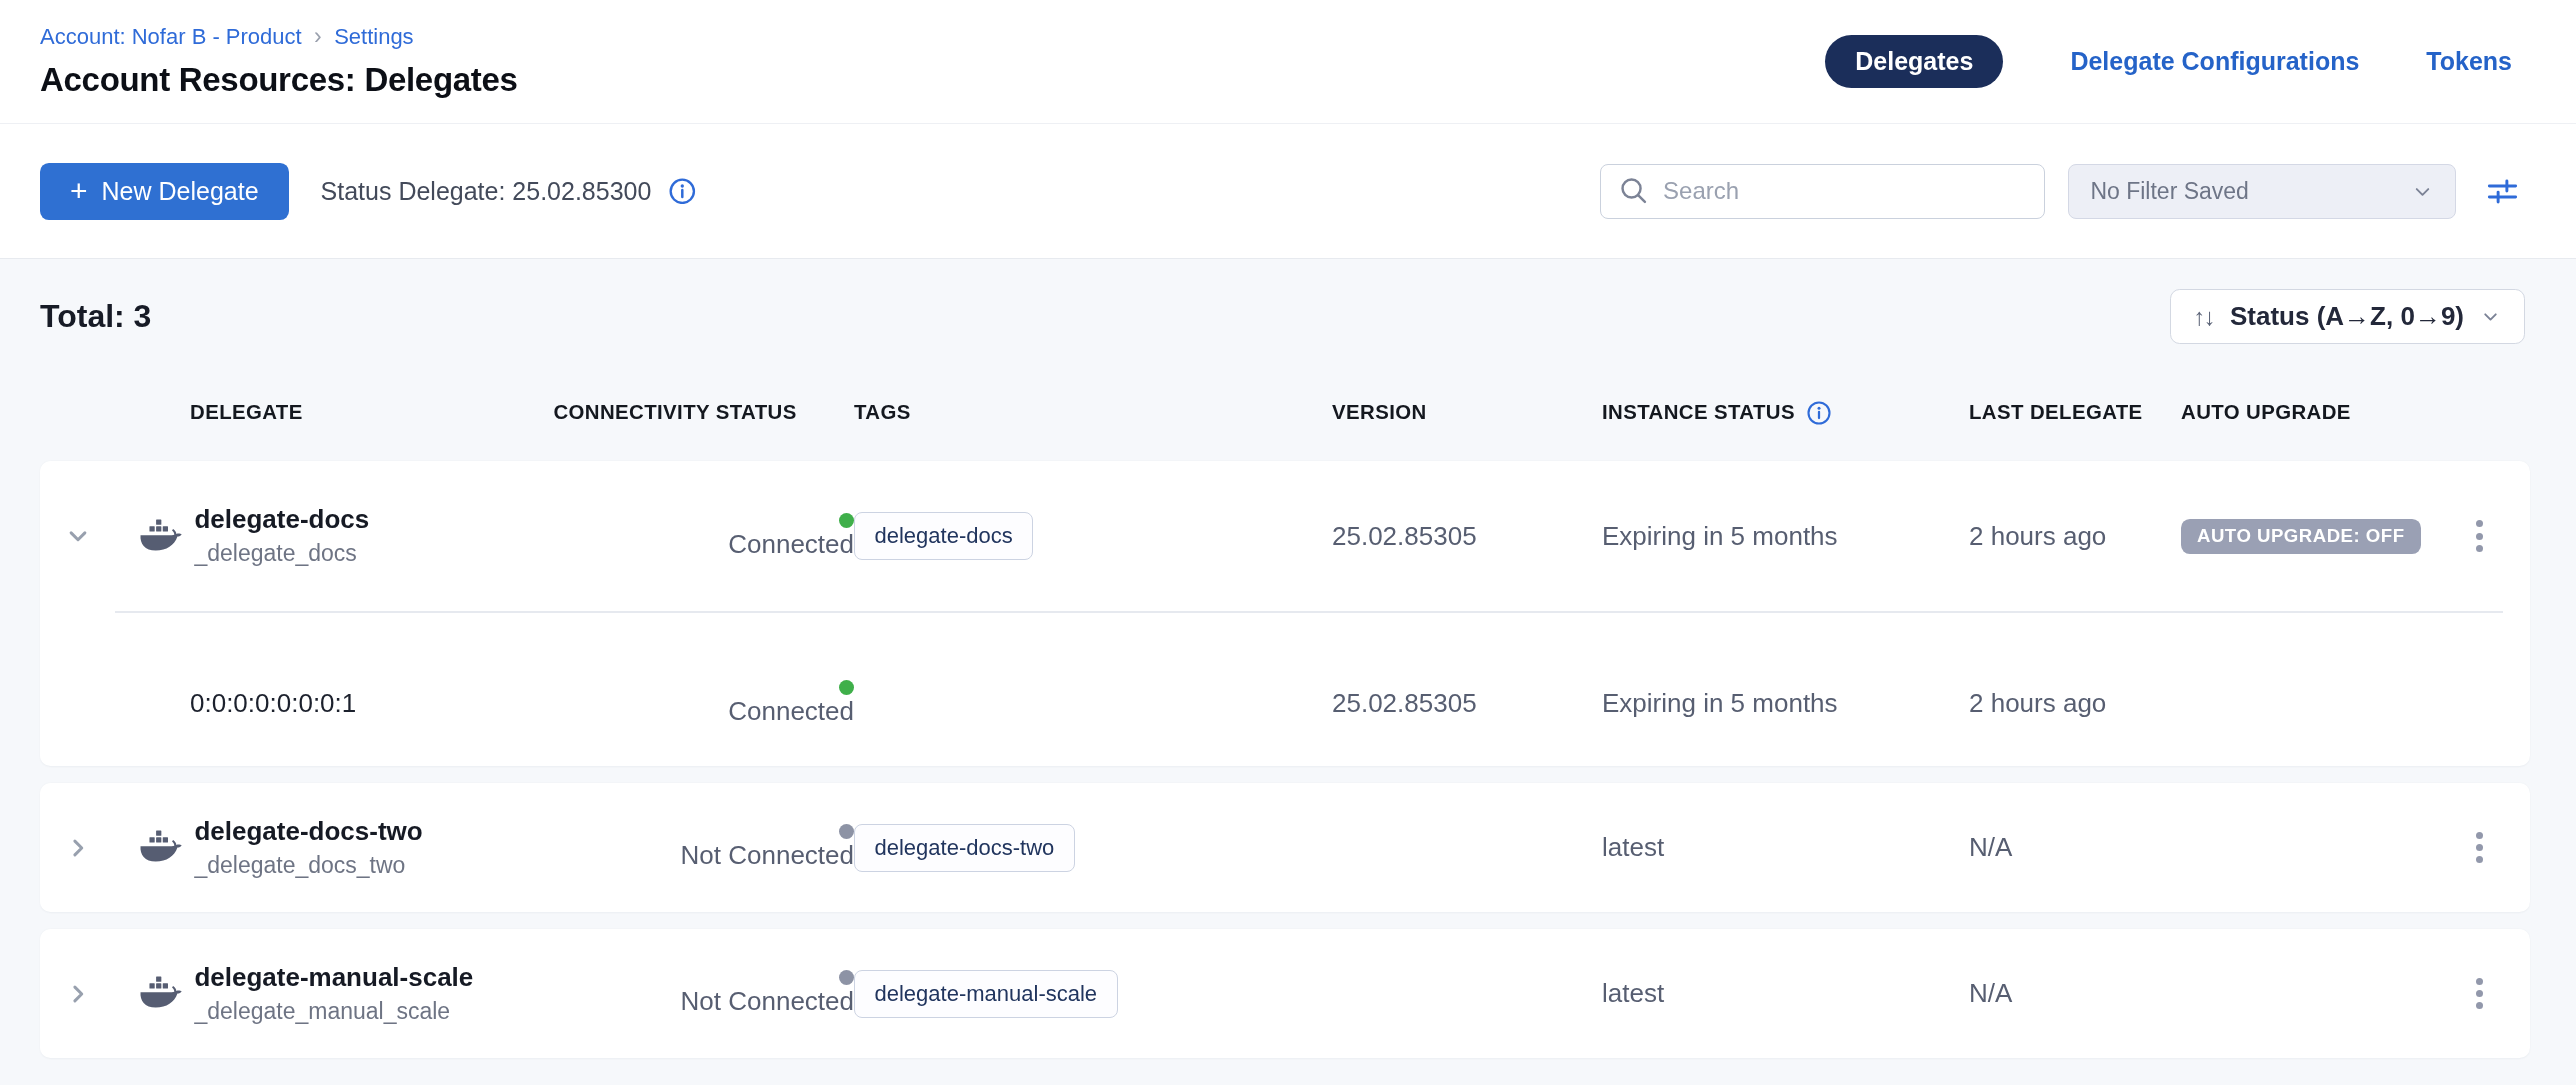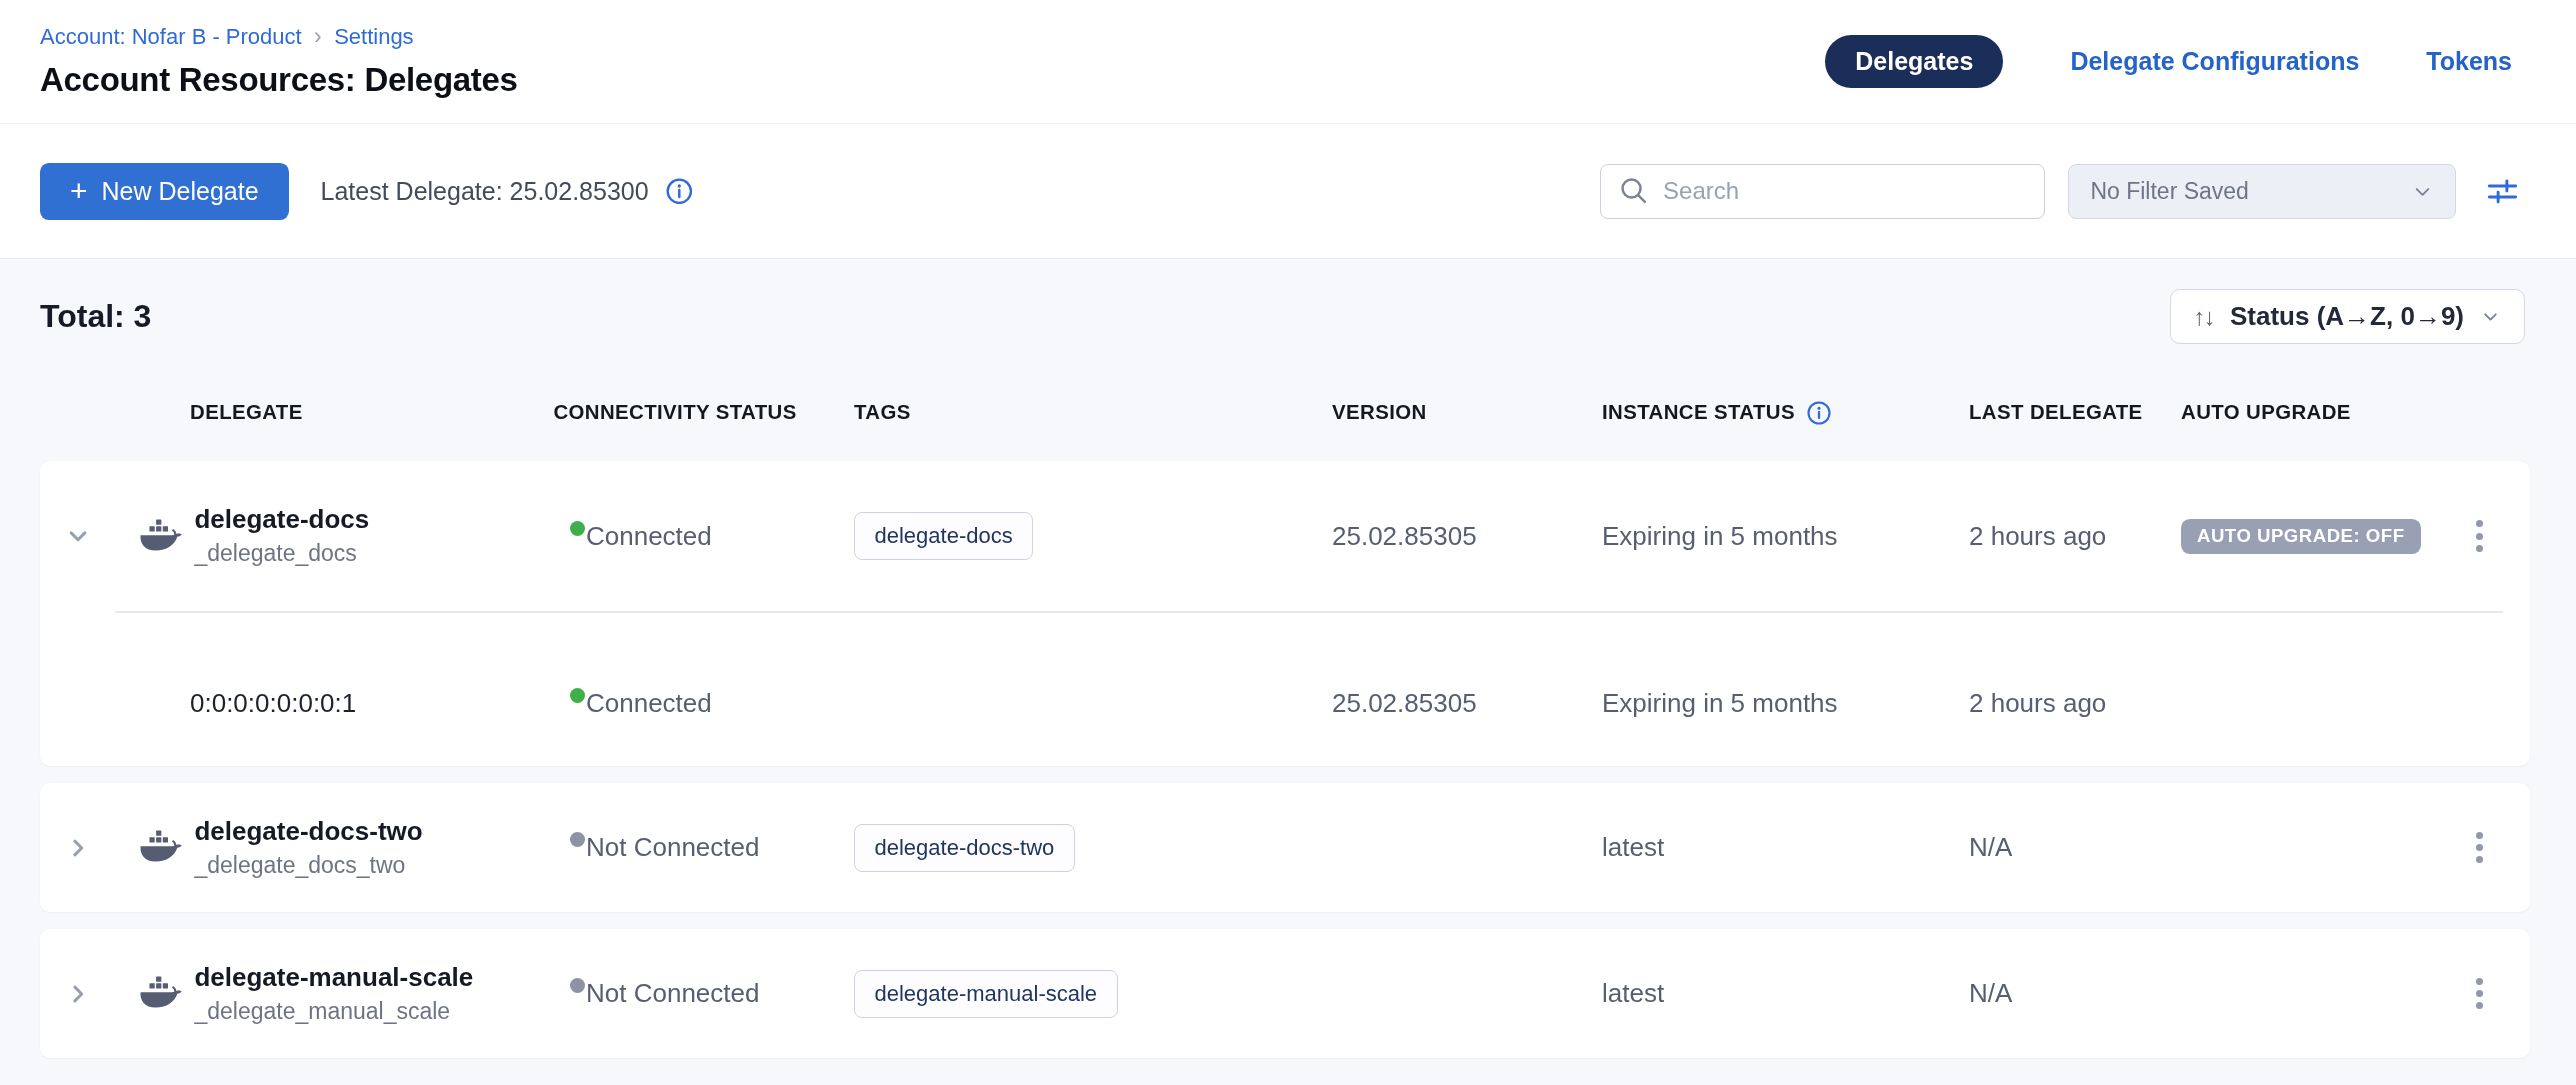--- a/index.html
+++ b/index.html
@@ -99,21 +99,21 @@
   .row { height: 129px; }
   .row.main-expanded { height: 150px; }
   .row.sub { height: 125px; margin-top: 28px; }
   .divider { height: 1.8px; background: #e6e9ef; margin: 0 26.6px 0 75px; }
 
   .cell-expand { display: flex; justify-content: center; align-items: center; cursor: pointer; }
   .cell-delegate { display: flex; align-items: center; gap: 12.4px; padding-left: 25px; }
   .docker-icon { color: #565d72; flex: 0 0 auto; }
   .dg-name { font-size: 26px; font-weight: bold; color: #161a24; line-height: 1.25; }
   .dg-id { font-size: 23px; color: #6e7484; line-height: 1.3; margin-top: 3.5px; }
-  .cell-conn { display: flex; align-items: flex-start; gap: 1px; padding-left: 21px; }
+  .cell-conn { display: flex; align-items: flex-end; gap: 1px; padding-left: 21px; flex-direction: column; }
   .dot { width: 15px; height: 15px; border-radius: 50%; flex: 0 0 auto; }
   .dot.on { background: #3faf4a; }
   .dot.off { background: #8d93a5; }
   .conn-text, .val-text { font-size: 26px; color: #575e71; white-space: nowrap; }
   .chip {
     display: inline-flex; align-items: center; height: 48px; padding: 0 19.5px;
     border: 1.8px solid #ccd3e2; border-radius: 8px; background: #fdfdff;
     font-size: 22px; color: #21355e; white-space: nowrap;
   }
   .ip-text { font-size: 26px; color: #1c212d; padding-left: 75px; }
@@ -149,21 +149,21 @@
     </nav>
   </header>
 
   <div class="toolbar">
     <div class="toolbar-left">
       <button class="btn-primary">
         <span class="btn-plus">+</span>
         <span>New Delegate</span>
       </button>
       <div class="latest-wrap">
-        <span class="latest-text">Latest Delegate: 25.02.85300</span>
+        <span class="latest-text">Status Delegate: 25.02.85300</span>
         <span class="icon-btn">
           <svg width="26.6" height="26.6" viewBox="0 0 16 16" fill="none">
             <circle cx="8" cy="8" r="7" stroke="#2f6bd8" stroke-width="1.4"></circle>
             <circle cx="8" cy="4.8" r="1" fill="#2f6bd8"></circle>
             <line x1="8" y1="7.2" x2="8" y2="11.4" stroke="#2f6bd8" stroke-width="1.5" stroke-linecap="round"></line>
           </svg>
         </span>
       </div>
     </div>
     <div class="toolbar-right">

